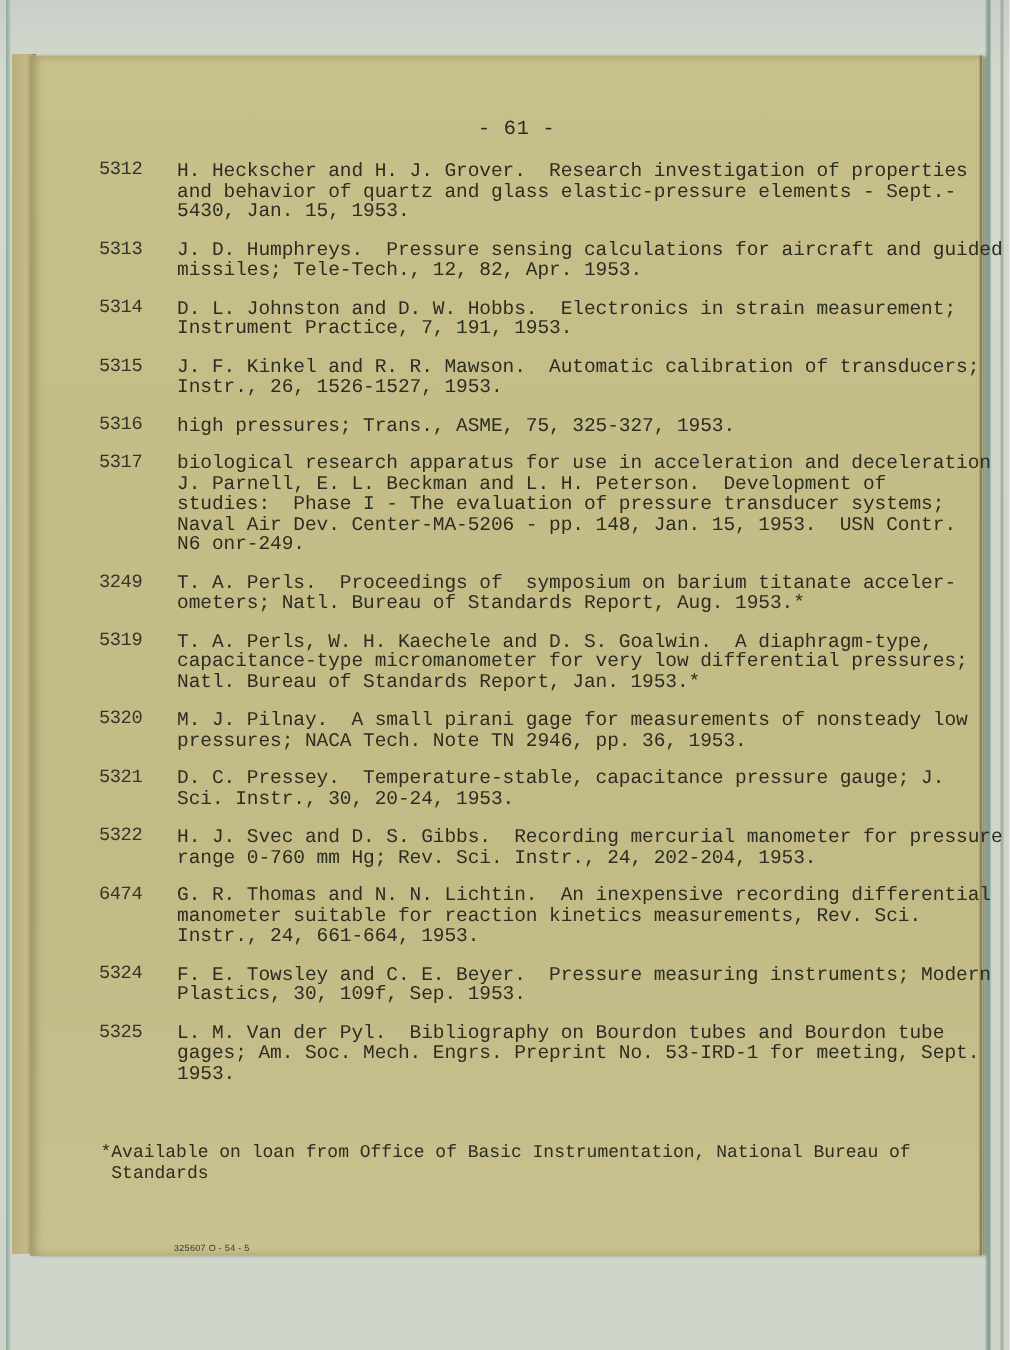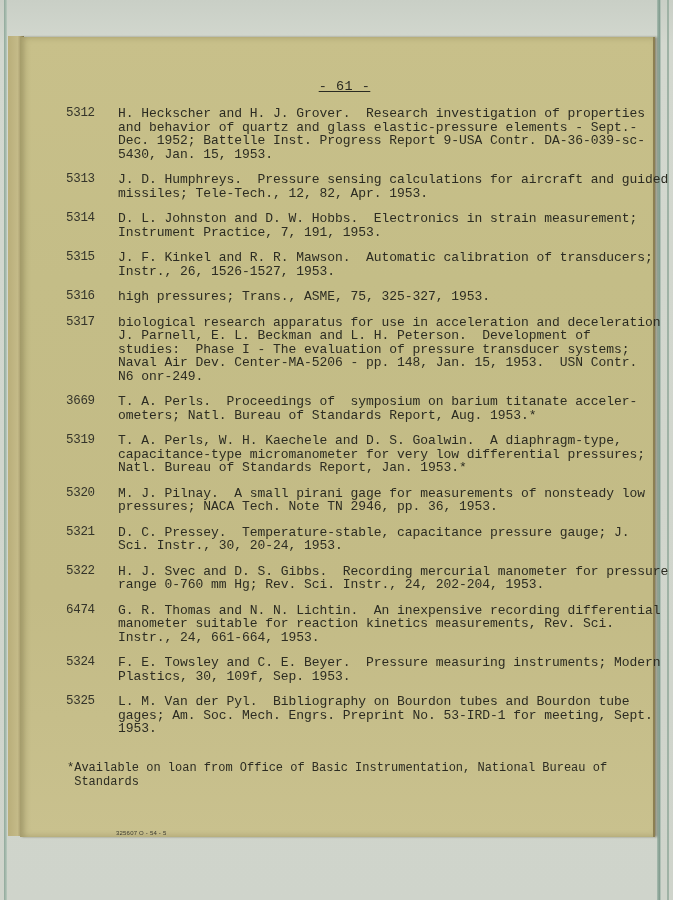--- a/index.html
+++ b/index.html
@@ -26,21 +26,21 @@
     }
     .page {
       position: absolute; left: 20px; top: 37px; width: 633px; height: 800px;
       background: linear-gradient(180deg, #c8c08a 0%, #c4bd87 30%, #c3bb86 70%, #c9c18e 100%);
       box-shadow: 2px 0 2px rgba(60,50,20,0.45), inset 4px 0 6px rgba(90,80,40,0.35);
       border-right: 2px solid #8c7f52;
     }
     .page-number {
       position: absolute; left: 0; width: 100%; top: 42px;
       text-align: center; font-size: 13.5px; color: #2a2a22; letter-spacing: 0.5px;
-      padding-left: 16px; box-sizing: border-box; text-decoration: underline;
+      padding-left: 16px; box-sizing: border-box;
     }
     .entries { position: absolute; left: 46px; top: 70px; width: 560px; }
     .entry { display: flex; margin-bottom: 12px; font-family: Liberation Mono, monospace; }
     .entry-num {
       width: 52px; flex: none; font-size: 12.5px; color: #34342a; line-height: 13.5px;
       letter-spacing: -0.3px;
     }
     .entry-text {
       flex: 1; font-size: 13px; color: #2c2c22; line-height: 13.5px;
       white-space: pre; letter-spacing: -0.05px;
@@ -61,21 +61,21 @@
 <div class="back-page"></div>
 <div class="glass-right"></div>
 <div class="glass-right2"></div>
 
 <div class="page">
   <div class="page-number">- 61 -</div>
 
   <div class="entries">
     <div class="entry">
       <div class="entry-num">5312</div>
-      <div class="entry-text"><div>H. Heckscher and H. J. Grover.  Research investigation of properties</div><div>and behavior of quartz and glass elastic-pressure elements - Sept.-</div><div>Dec. 1952; Battelle Inst. Progress Report 9-USA Contr. DA-36-039-sc-</div><div>5430, Jan. 15, 1953.</div></div>
+      <div class="entry-text"><div>H. Heckscher and H. J. Grover.  Research investigation of properties</div><div>and behavior of quartz and glass elastic-pressure elements - Sept.-</div><div>5430, Jan. 15, 1953.</div></div>
     </div>
 
     <div class="entry">
       <div class="entry-num">5313</div>
       <div class="entry-text"><div>J. D. Humphreys.  Pressure sensing calculations for aircraft and guided</div><div>missiles; Tele-Tech., 12, 82, Apr. 1953.</div></div>
     </div>
 
     <div class="entry">
       <div class="entry-num">5314</div>
       <div class="entry-text"><div>D. L. Johnston and D. W. Hobbs.  Electronics in strain measurement;</div><div>Instrument Practice, 7, 191, 1953.</div></div>
@@ -90,21 +90,21 @@
       <div class="entry-num">5316</div>
       <div class="entry-text"><div>high pressures; Trans., ASME, 75, 325-327, 1953.</div></div>
     </div>
 
     <div class="entry">
       <div class="entry-num">5317</div>
       <div class="entry-text"><div>biological research apparatus for use in acceleration and deceleration</div><div>J. Parnell, E. L. Beckman and L. H. Peterson.  Development of</div><div>studies:  Phase I - The evaluation of pressure transducer systems;</div><div>Naval Air Dev. Center-MA-5206 - pp. 148, Jan. 15, 1953.  USN Contr.</div><div>N6 onr-249.</div></div>
     </div>
 
     <div class="entry">
-      <div class="entry-num">3669</div>
+      <div class="entry-num">3249</div>
       <div class="entry-text"><div>T. A. Perls.  Proceedings of  symposium on barium titanate acceler-</div><div>ometers; Natl. Bureau of Standards Report, Aug. 1953.*</div></div>
     </div>
 
     <div class="entry">
       <div class="entry-num">5319</div>
       <div class="entry-text"><div>T. A. Perls, W. H. Kaechele and D. S. Goalwin.  A diaphragm-type,</div><div>capacitance-type micromanometer for very low differential pressures;</div><div>Natl. Bureau of Standards Report, Jan. 1953.*</div></div>
     </div>
 
     <div class="entry">
       <div class="entry-num">5320</div>

